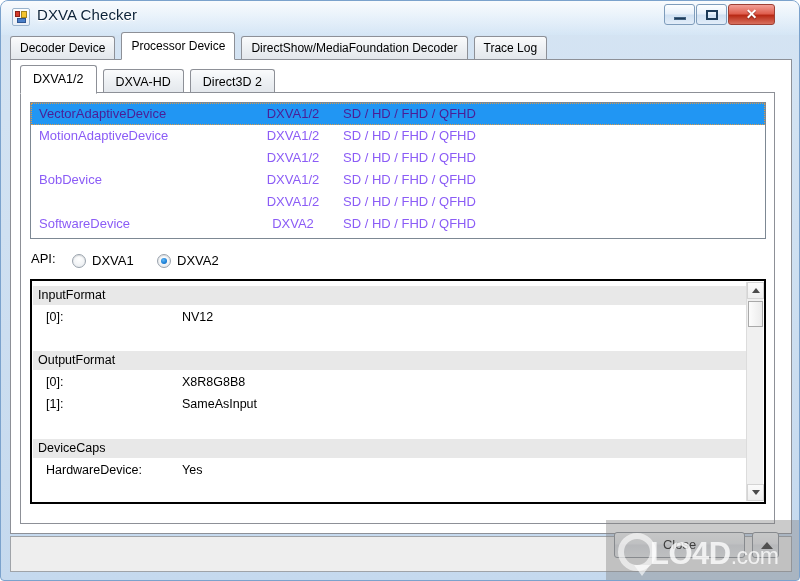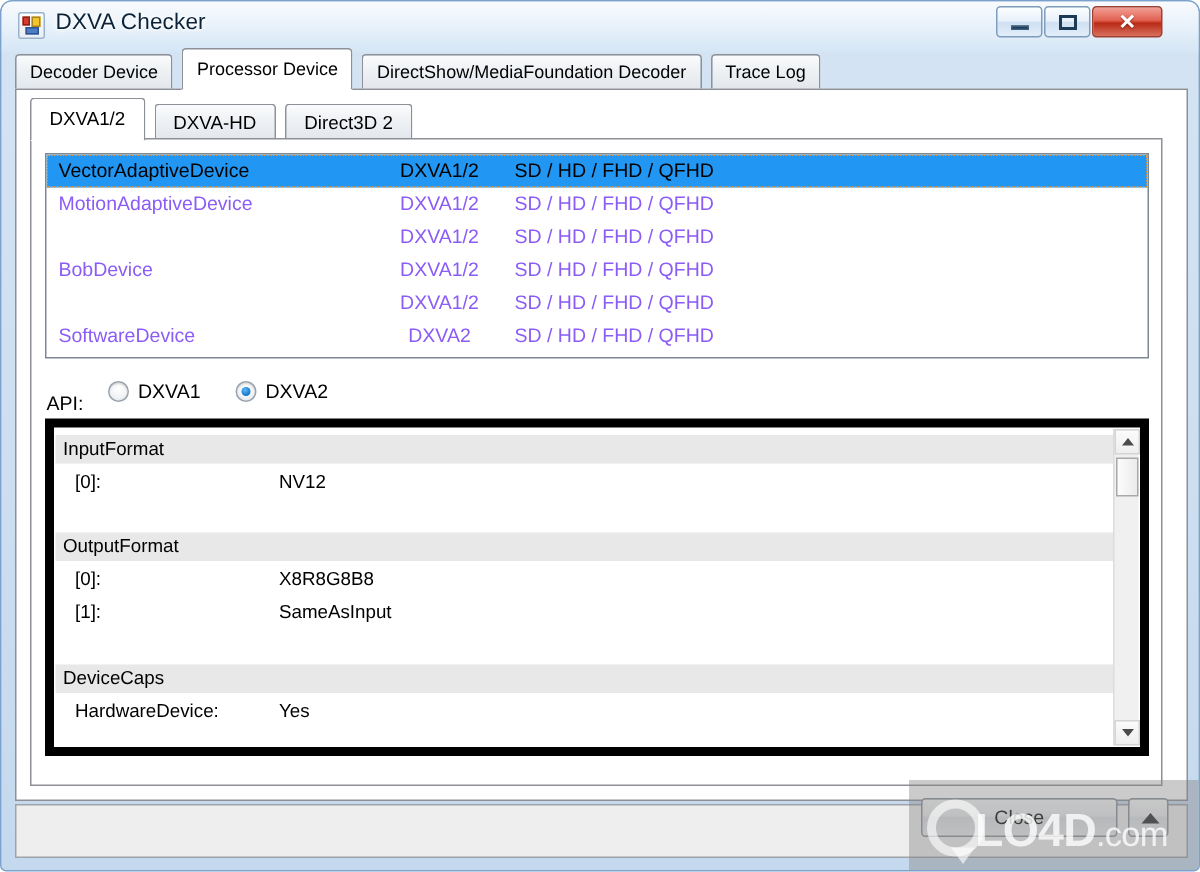--- a/index.html
+++ b/index.html
@@ -210,38 +210,38 @@
   .dev-row {
     position: relative;
     height: 22px;
     line-height: 22px;
     font-size: 13px;
     color: #8b5cf6;
     white-space: nowrap;
   }
   .dev-row.selected {
     background: #2196f3;
-    color: #000000;
+    color: #4c1d95;
     outline: 1px dotted #d89a4a;
     outline-offset: -1px;
   }
   .dev-name  { position: absolute; left: 8px;  }
   .dev-api   { position: absolute; left: 216px; width: 92px; text-align: center; }
   .dev-res   { position: absolute; left: 312px; }
 
   
   #api-row {
     position: absolute;
     left: 9px; top: 158px;
     height: 22px;
     font-size: 13px;
     color: #000000;
   }
   #api-label {
-    position: absolute; left: 1px; top: 10px;
+    position: absolute; left: 1px; top: 0;
   }
   .radio {
     position: absolute;
     top: 3px;
     width: 14px; height: 14px;
     border-radius: 50%;
     box-sizing: border-box;
     background: radial-gradient(circle at 50% 35%, #ffffff 0%, #f2f4f6 55%, #dfe3e8 100%);
     border: 1px solid #9aa3ad;
     box-shadow: inset 0 1px 1px rgba(0,0,0,0.12);
@@ -262,21 +262,21 @@
   #radio-dxva2     { left: 127px; }
   #radio-dxva2-lbl { left: 147px; }
 
   
   #details {
     position: absolute;
     left: 9px; top: 186px;
     width: 736px; height: 225px;
     box-sizing: border-box;
     background: #ffffff;
-    border: 6px solid #000000;
+    border: 2px solid #000000;
     overflow: hidden;
     text-decoration: underline;
   }
   #details-inner {
     position: absolute;
     left: 0; top: 0;
     width: 718px; height: 100%;
   }
   .grp-header {
     position: absolute;

